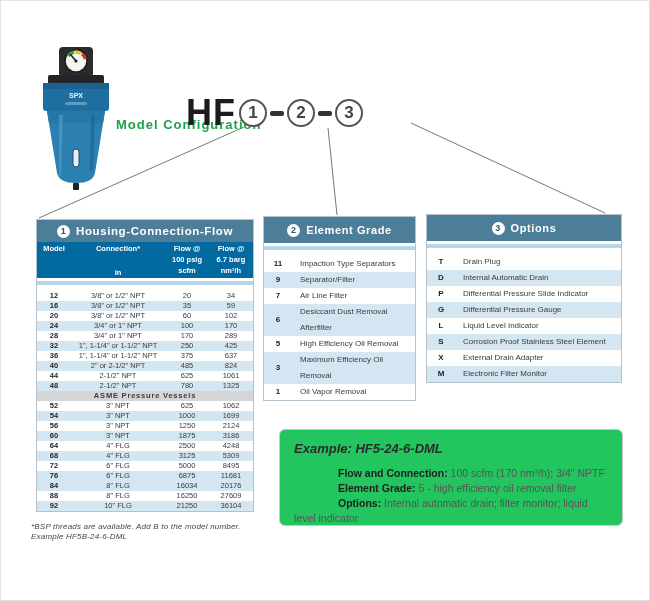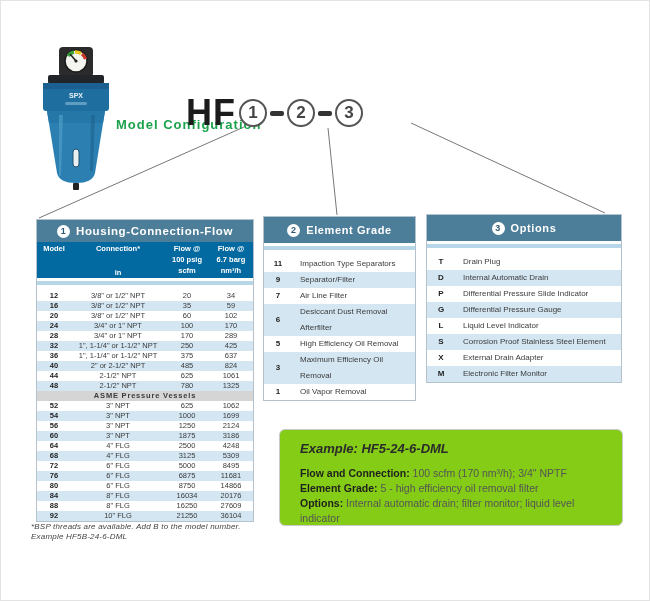--- a/index.html
+++ b/index.html
@@ -78,25 +78,25 @@
   .grade { left:262px; top:215px; width:153px; }
   .opts  { left:425px; top:213px; width:196px; }
   .grade .panel-header, .opts .panel-header { height:26px; font-size:11px; }
   .grade td, .opts td { font-size:8px; height:16px; line-height:16px; color:#3b3b3b; }
   .grade td.c0, .opts td.c0 { width:28px; font-weight:bold; text-align:center; color:#1e1e1e; }
   .grade td.c1, .opts td.c1 { text-align:left; padding-left:8px; }
 
   
   .example {
     position:absolute; left:278px; top:428px; width:344px; height:97px;
-    background:#84cc16; border:1px solid #c9c9c9; border-radius:6px; padding:11px 20px;
+    background:#22c55e; border:1px solid #c9c9c9; border-radius:6px; padding:11px 14px;
   }
   .example .ex-title { font-size:13px; font-weight:bold; font-style:italic; color:#2b2b2b; margin-bottom:10px; }
   .example .ex-line { font-size:10.5px; line-height:15px; color:#555; }
-  .example .ex-line b { color:#1f1f1f; }
+  .example .ex-line b { color:#1f1f1f;margin-left:44px; }
 </style>
 </head>
 <body>
 
 <div class="page">
 
   <svg class="connectors" viewBox="0 0 650 601">
     <line x1="243" y1="126" x2="38" y2="217" stroke="#777" stroke-width="1"></line>
     <line x1="327" y1="127" x2="336" y2="214" stroke="#777" stroke-width="1"></line>
     <line x1="410" y1="122" x2="604" y2="212" stroke="#777" stroke-width="1"></line>
@@ -275,26 +275,20 @@
             <td class="c1">6" FLG</td>
             <td class="c2">5000</td>
             <td class="c3">8495</td>
           </tr>
           <tr class="row-odd">
             <td class="c0">76</td>
             <td class="c1">6" FLG</td>
             <td class="c2">6875</td>
             <td class="c3">11681</td>
           </tr>
-          <tr class="row-even">
-            <td class="c0">80</td>
-            <td class="c1">6" FLG</td>
-            <td class="c2">8750</td>
-            <td class="c3">14866</td>
-          </tr>
           <tr class="row-odd">
             <td class="c0">84</td>
             <td class="c1">8" FLG</td>
             <td class="c2">16034</td>
             <td class="c3">20176</td>
           </tr>
           <tr class="row-even">
             <td class="c0">88</td>
             <td class="c1">8" FLG</td>
             <td class="c2">16250</td>

